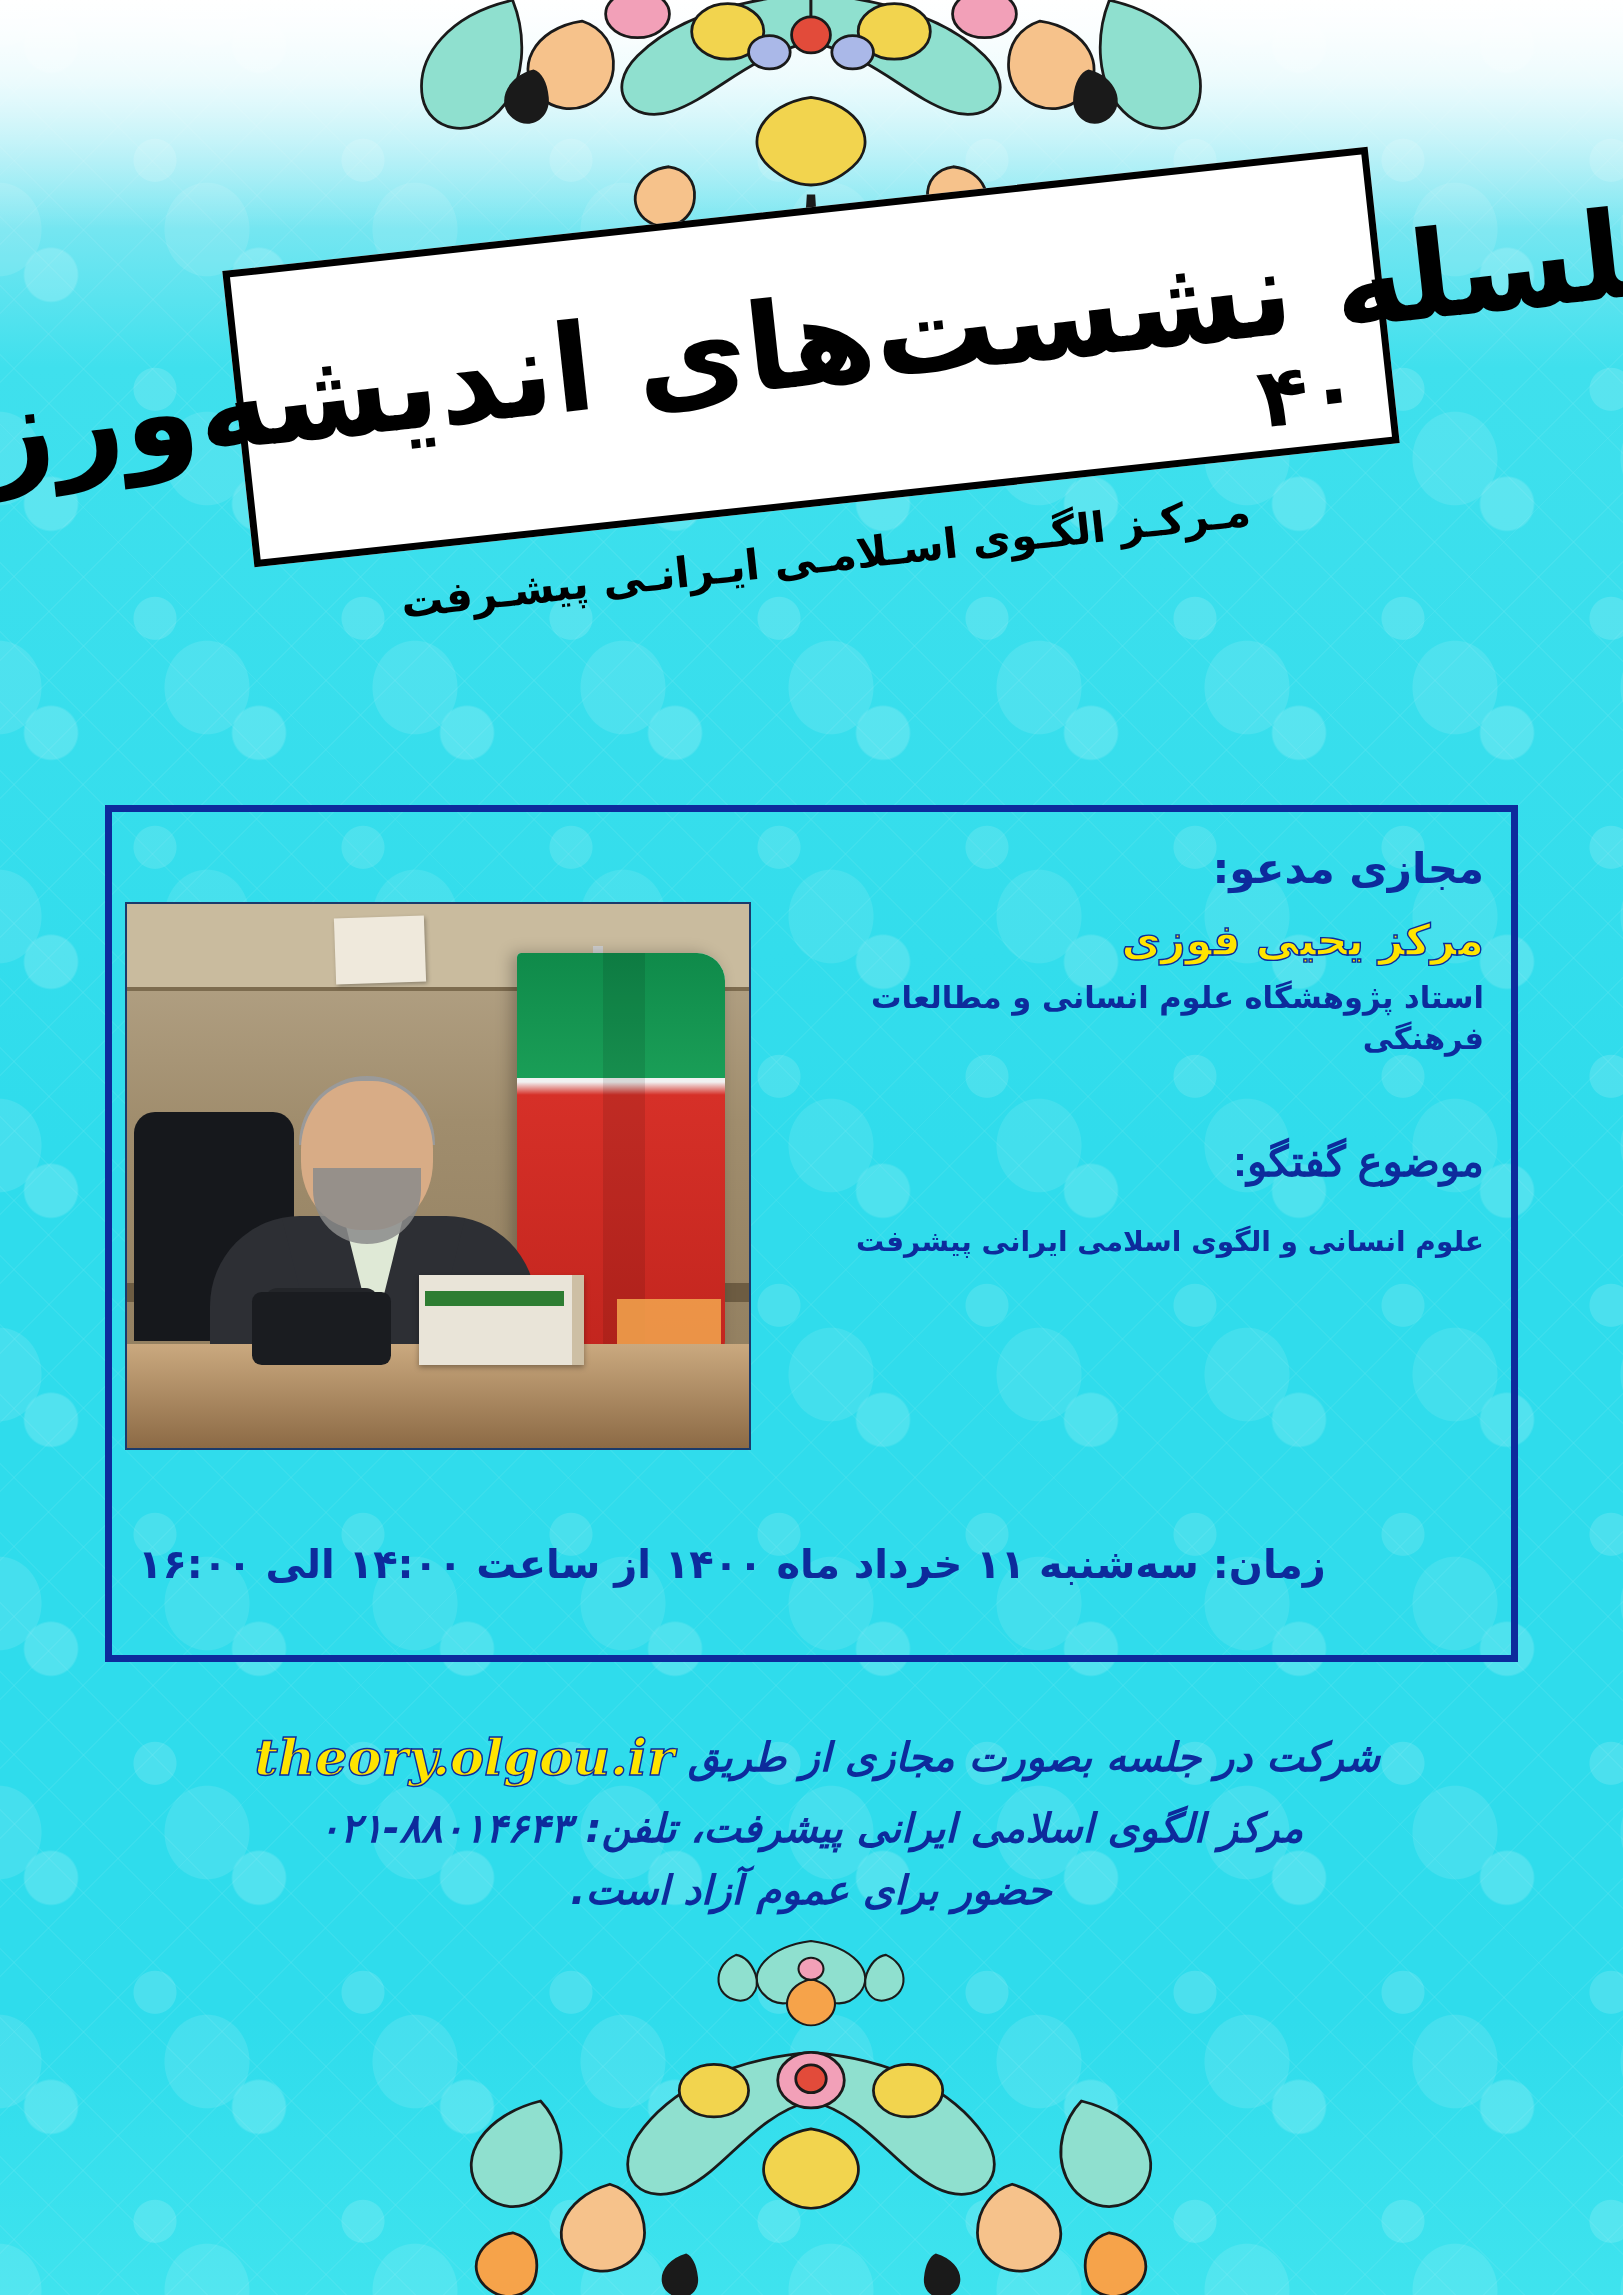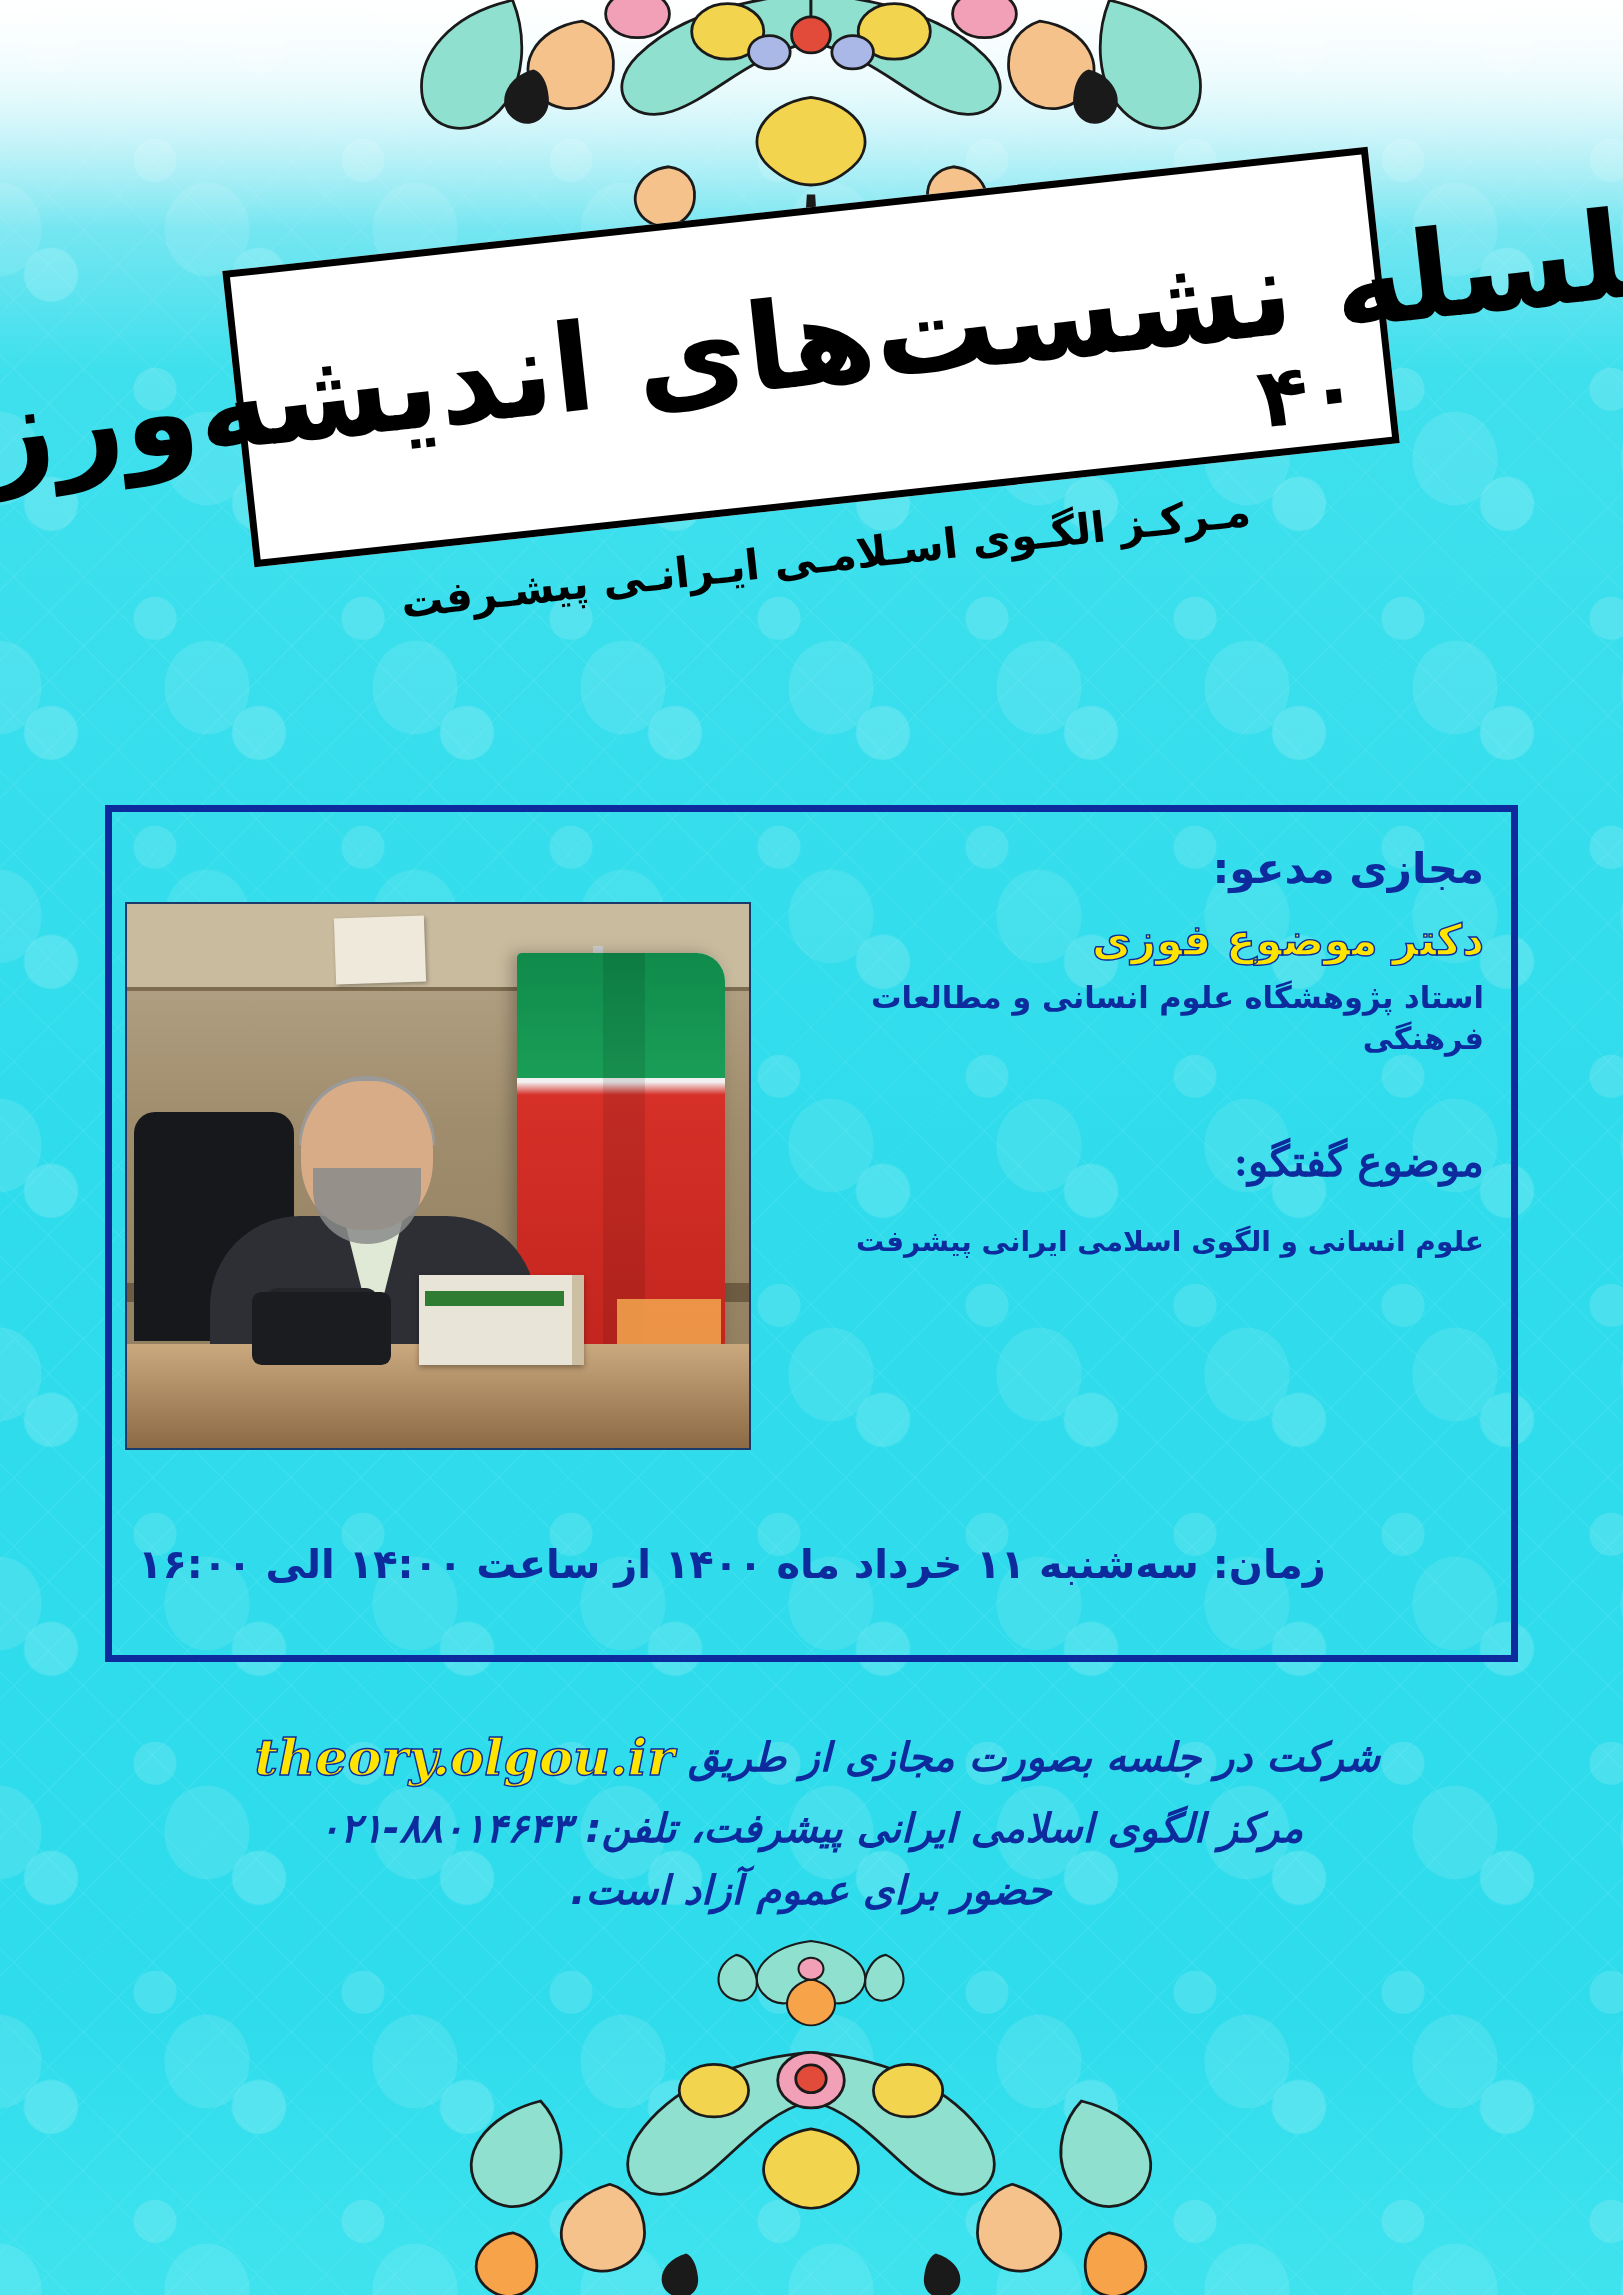--- a/index.html
+++ b/index.html
@@ -201,21 +201,21 @@
   }
   .affil {
     font-family: "DejaVu Sans", sans-serif;
     font-weight: bold;
     color: #0d2b9c;
     font-size: 30.5px;
     margin-top: 10px;
     line-height: 1.35;
   }
   .lbl2 {
-    font-family: Liberation Serif, serif;
+    font-family: Liberation Sans, sans-serif;
     font-weight: bold;
     color: #0d2b9c;
     font-size: 42px;
     margin-top: 76px;
     line-height: 1.25;
   }
   .topic {
     font-family: "DejaVu Sans", sans-serif;
     font-weight: bold;
     color: #0d2b9c;
@@ -349,21 +349,21 @@
     <div class="ph-beard"></div>
     <div class="ph-desk"></div>
     <div class="ph-phone2"></div>
     <div class="ph-phone"></div>
     <div class="ph-book"></div>
     <div class="ph-book-band"></div>
   </div>
 
   <div class="right-col">
     <div class="lbl">مجازی مدعو:</div>
-    <div class="name">دکتر موضوع فوزی</div>
+    <div class="name">مرکز یحیی فوزی</div>
     <div class="affil">استاد پژوهشگاه علوم انسانی و مطالعات فرهنگی</div>
     <div class="lbl2">موضوع گفتگو:</div>
     <div class="topic">علوم انسانی و الگوی  اسلامی ایرانی پیشرفت</div>
   </div>
 
   <div class="time-row">زمان: سه‌شنبه ۱۱ خرداد ماه ۱۴۰۰ از ساعت ۱۴:۰۰ الی ۱۶:۰۰</div>
 
   <div class="footer">
     <div class="f-line">
       <span>شرکت در جلسه بصورت مجازی از طریق</span>

